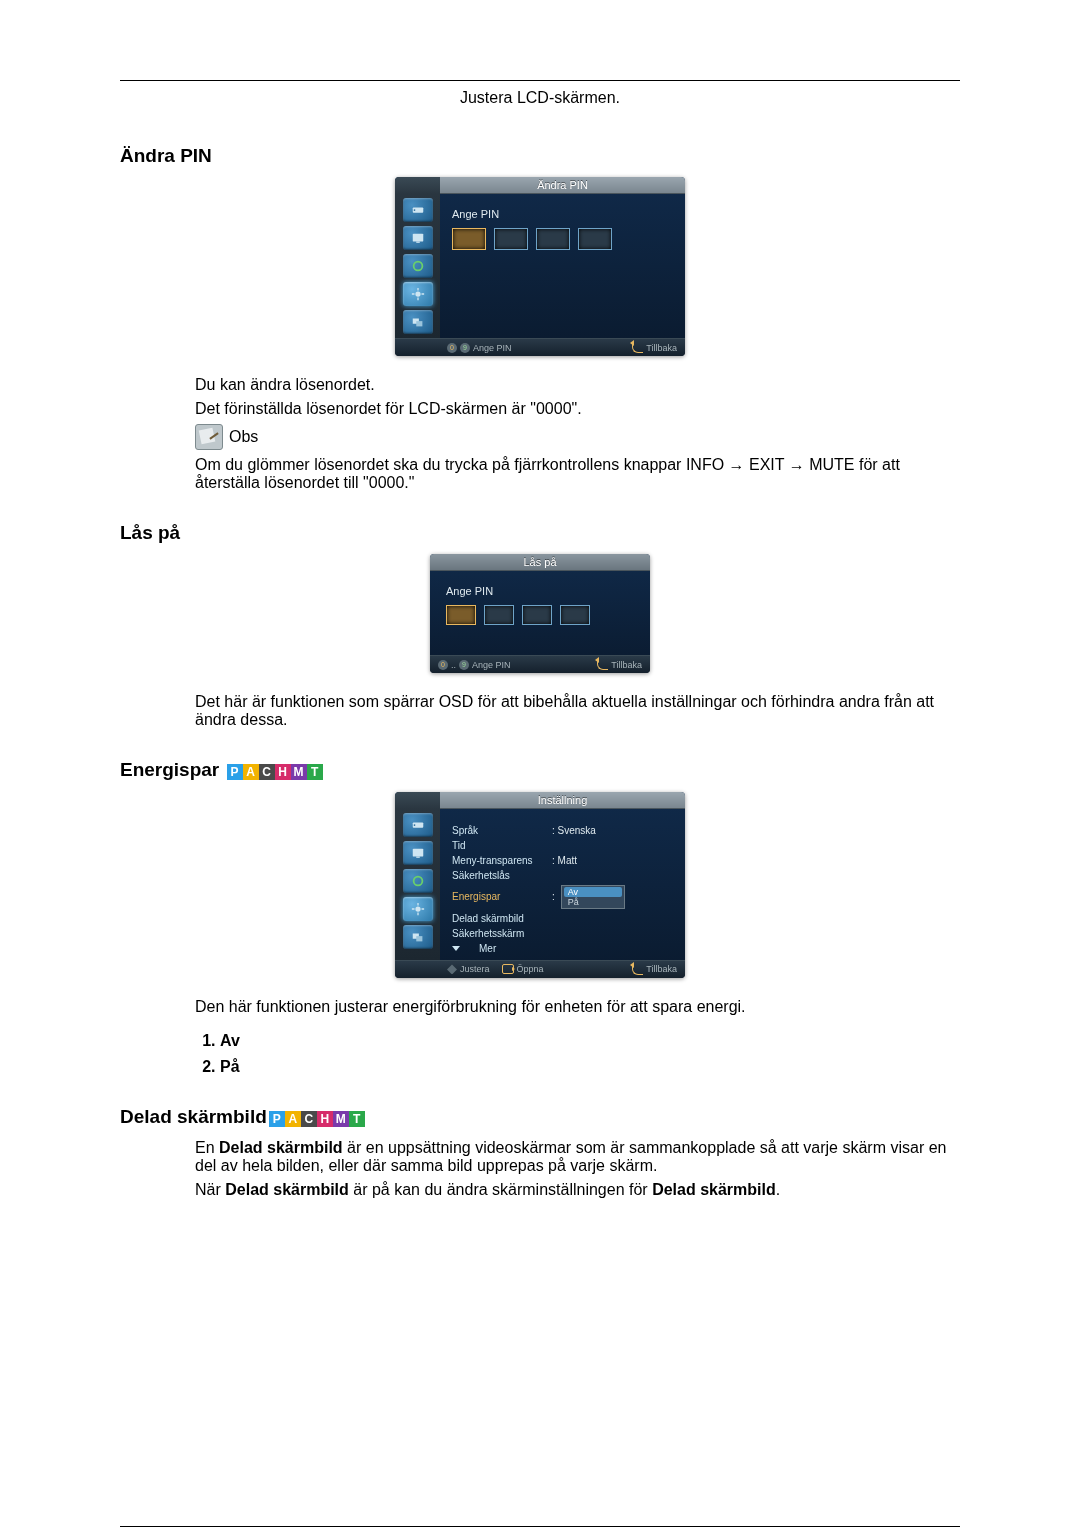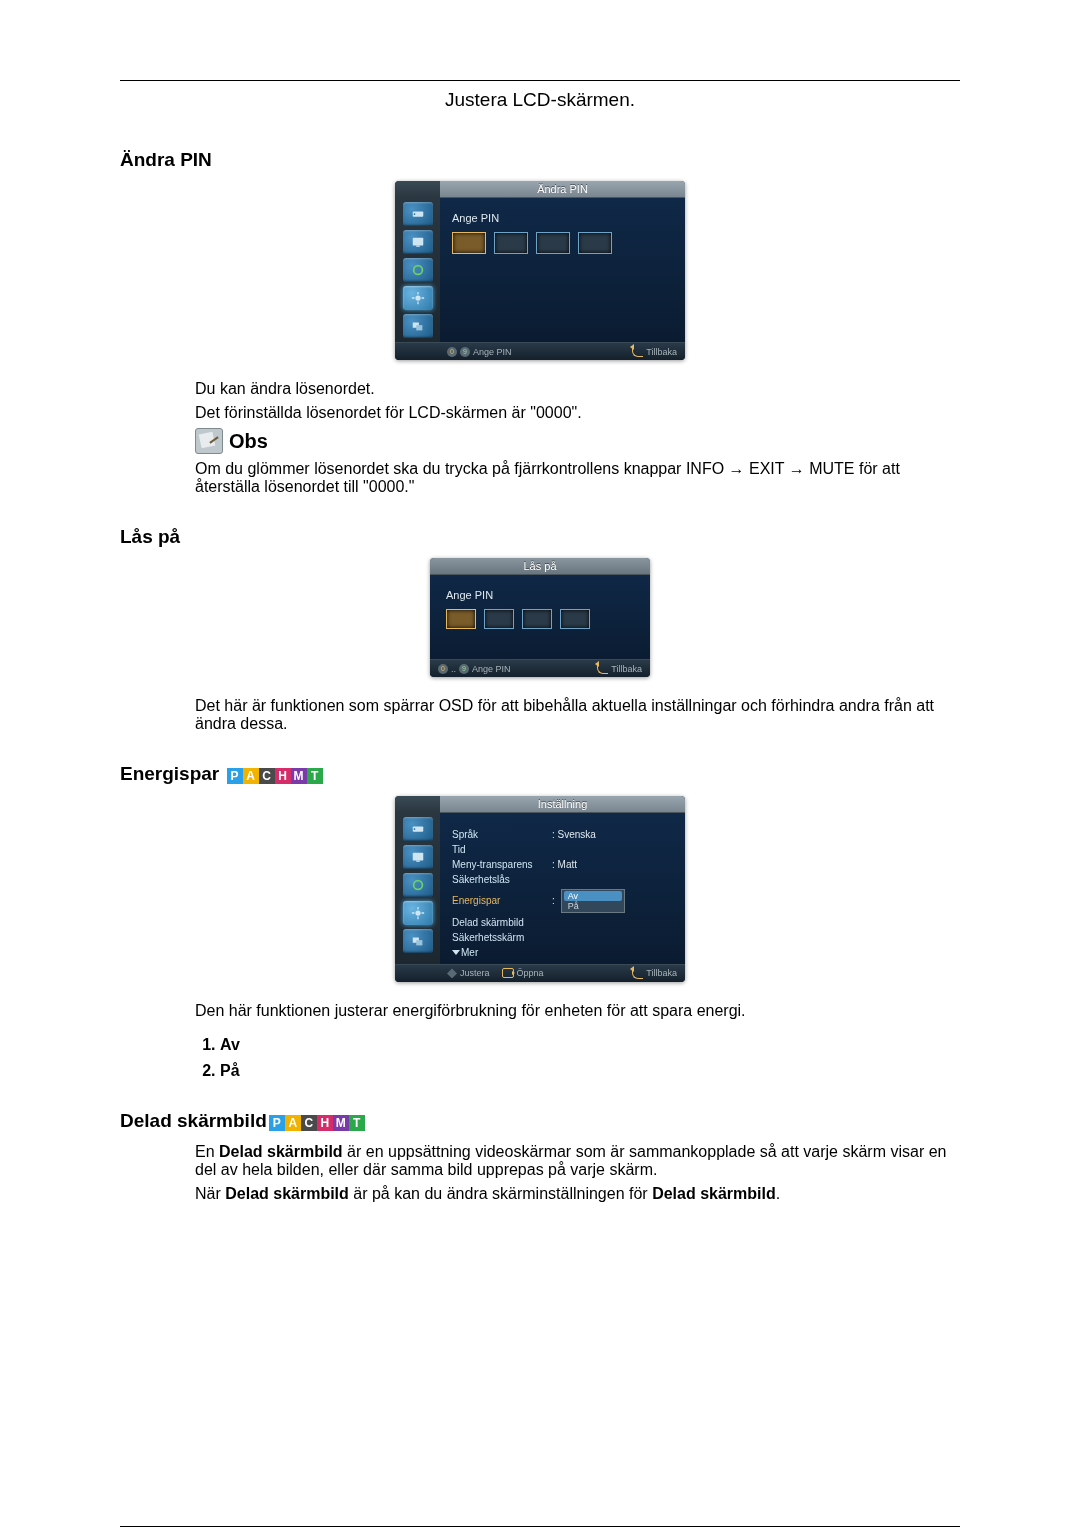--- a/index.html
+++ b/index.html
@@ -17,21 +17,21 @@
     box-sizing: border-box;
     padding: 0 120px;
     position: relative;
   }
   .top-rule {
     border-top: 1px solid #000;
     margin-top: 80px;
   }
   .top-title {
     text-align: center;
-    font-size: 19px;
+    font-size: 16px;
     padding: 8px 0 8px 0;
   }
   .bottom-rule {
     border-top: 1px solid #000;
     position: absolute;
     left: 120px; right: 120px;
     bottom: 80px;
   }
   h2 {
     font-size: 19px;
@@ -83,21 +83,21 @@
     transform: rotate(-12deg);
   }
   .note-icon::after {
     content: "";
     position: absolute;
     right: 3px; top: 10px;
     width: 10px; height: 2px;
     background: #6f5c3a;
     transform: rotate(-35deg);
   }
-  .note-label { font-weight: bold; font-size: 20px; }
+  .note-label { font-weight: normal; font-size: 16px; }
   ol.numbered {
     list-style: decimal;
     padding-left: 100px;
   }
   ol.numbered li { margin: 8px 0; font-weight: bold; }
 
   
   .osd {
     width: 290px;
     margin: 10px auto 20px auto;
@@ -201,21 +201,21 @@
   .set-row.hl .k { color: #e8b860; }
   .set-row .opts {
     display:flex; flex-direction:column;
     background: rgba(90,110,125,.5);
     border:1px solid #6a7a85;
     padding: 1px 6px;
     font-size: 9px;
     min-width: 50px;
   }
   .set-row .opt.sel { background:#4a90c2; color:#fff; border-radius:2px; padding:0 4px; margin:-0px -4px; }
-  .more-row { color:#cfe6f2; display:flex; align-items:center; gap:1px; }
+  .more-row { color:#cfe6f2; display:flex; align-items:center; gap:19px; }
   .arrow-down {
     width:0;height:0;border-left:4px solid transparent;border-right:4px solid transparent;border-top:5px solid #cfe6f2;
   }
   .arrow-ret {
     display:inline-block; width:10px;height:10px;
     border-left:1.5px solid #e8b860; border-bottom:1.5px solid #e8b860;
     border-radius: 0 0 0 6px;
     position:relative;
   }
   .arrow-ret::after{

